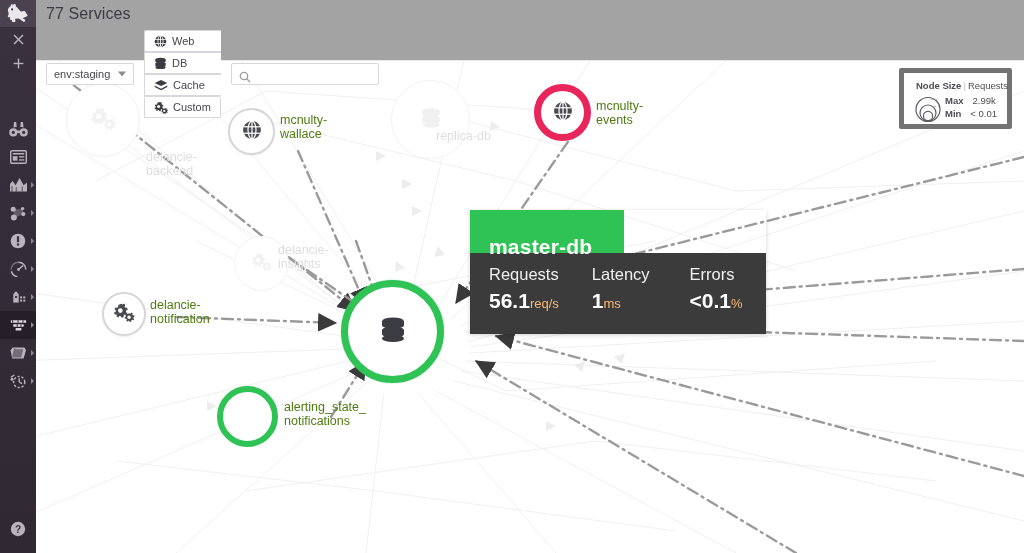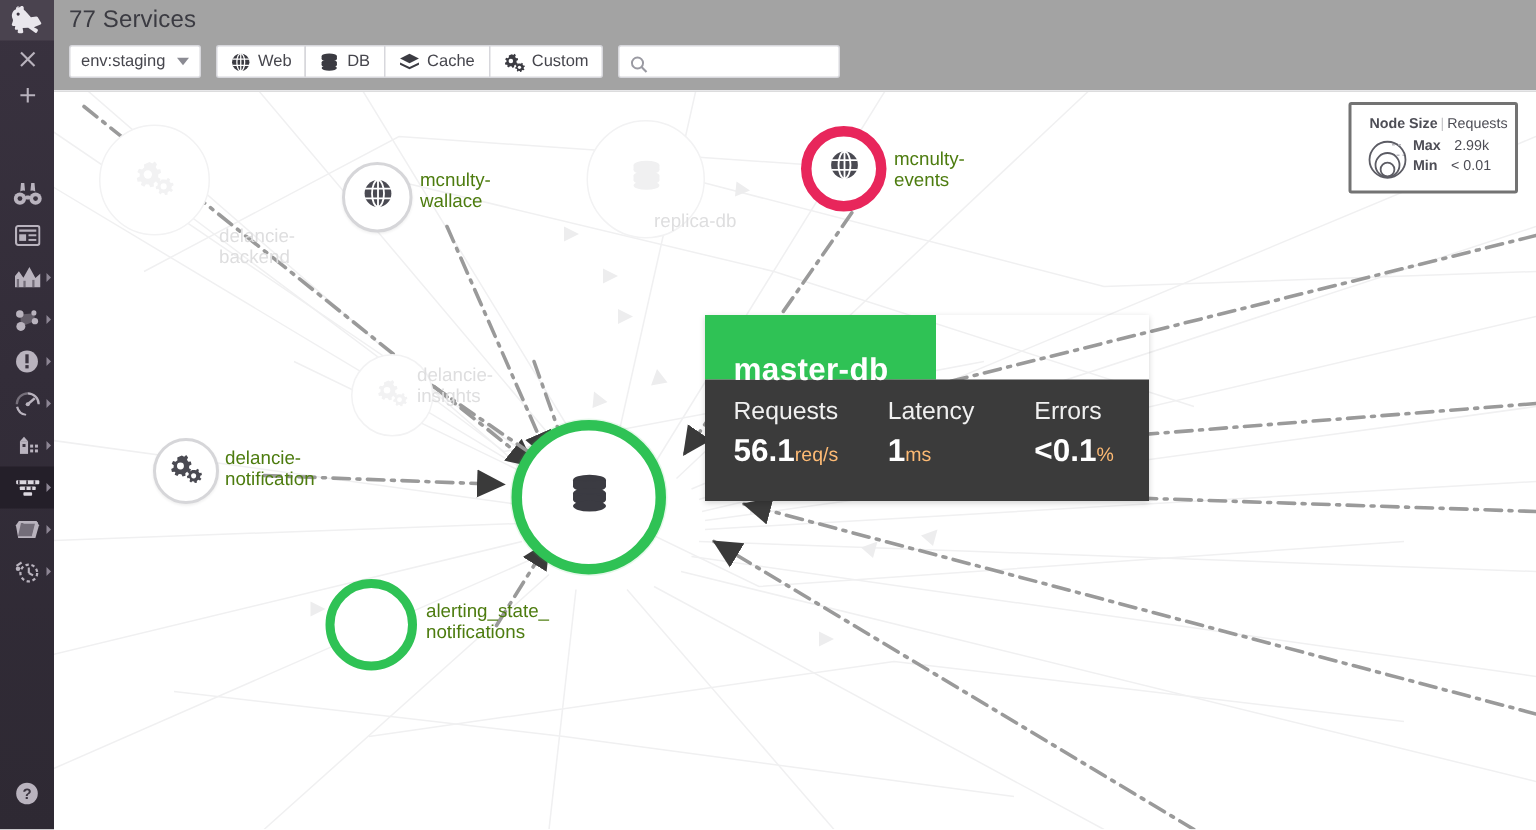--- a/index.html
+++ b/index.html
@@ -69,21 +69,21 @@
     padding-left: 7px;
     font-size: 11px; color: #46464d;
   }
   .env-select .chev {
     position: absolute; right: 7px; top: 50%;
     width: 0; height: 0; transform: translateY(-50%);
     border-left: 4px solid transparent;
     border-right: 4px solid transparent;
     border-top: 5px solid #8b8b93;
   }
-  .seg-group { display: flex; }
+  .seg-group { display: flex; flex-direction: column; }
   .seg {
     height: 22px;
     border: 1px solid #d7d7dc;
     border-right: none;
     background: #fff;
     display: flex; align-items: center; gap: 5px;
     padding: 0 9px;
     font-size: 11px; color: #46464d;
   }
   .seg:first-child { border-radius: 2px 0 0 2px; }
@@ -165,21 +165,21 @@
   .metric.m3 { padding-left: 40px; }
   .metric .m-label { color: #f0f0f0; font-size: 16.5px; margin-bottom: 5px; }
   .metric .m-value { color: #ffffff; font-size: 21px; font-weight: bold; }
   .metric .m-unit  { color: #fdba74; font-size: 13px; font-weight: normal; }
 
   
   #legend {
     position: absolute; right: 12px; top: 7px;
     width: 113px; height: 61px;
     background: #fff;
-    border: 2px solid #737373;
+    border: 5px solid #737373;
     border-radius: 2px;
     z-index: 20;
     padding: 7px 0 0 0;
   }
   .legend-title {
     font-size: 9.5px; color: #4d4d55;
     padding-left: 12px;
     margin-bottom: 3px;
     white-space: pre;
   }
@@ -546,21 +546,21 @@
               <rect x="1.4" y="2.4" width="10.2" height="1.9"></rect>
               <ellipse cx="6.5" cy="4.3" rx="5.1" ry="1.7"></ellipse>
               <ellipse cx="6.5" cy="6.5" rx="5.1" ry="1.7"></ellipse>
               <rect x="1.4" y="6.5" width="10.2" height="1.9"></rect>
               <ellipse cx="6.5" cy="8.4" rx="5.1" ry="1.7"></ellipse>
               <ellipse cx="6.5" cy="10.4" rx="5.1" ry="1.7"></ellipse>
             </g>
           </svg>
         </span>
       </div>
-      <div class="node-label faded" style="left:400px; top:79px;">replica-db</div>
+      <div class="node-label faded" style="left:400px; top:68px;">replica-db</div>
     </div>
 
     <div class="node">
       <div class="node-ring ring-faded" style="left:198px; top:175px; width:55px; height:55px;">
         <span>
           <svg width="21" height="19" viewBox="0 0 14 13" aria-hidden="true">
             <g fill="#f2f2f3">
               <path d="M5.2 1.1l1 .5.9-.7.8 1-.5 1 .6.9 1.1-.1.3 1.3-1 .5-.1 1.1.9.6-.6 1.2-1.1-.3-.8.7.1 1.1-1.3.3-.5-1-1.1-.1-.6.9-1.2-.6.3-1.1L2 8.1.9 8.2.6 6.9l1-.5.1-1.1-.9-.6.6-1.2 1.1.3.8-.7L3.2 2z"></path>
               <circle cx="4.6" cy="5.6" r="1.5" fill="#ffffff"></circle>
               <path d="M10.6 7.4l.8.1.4-.7.8.5-.2.8.5.6.8-.1.2.9-.7.4-.1.8.6.5-.6.7-.8-.3-.6.5v.8l-.9.1-.3-.7-.8-.1-.5.6-.7-.6.3-.8-.4-.6-.8.1-.2-.9.7-.4.1-.8-.6-.5.6-.7.8.3.6-.5z"></path>

